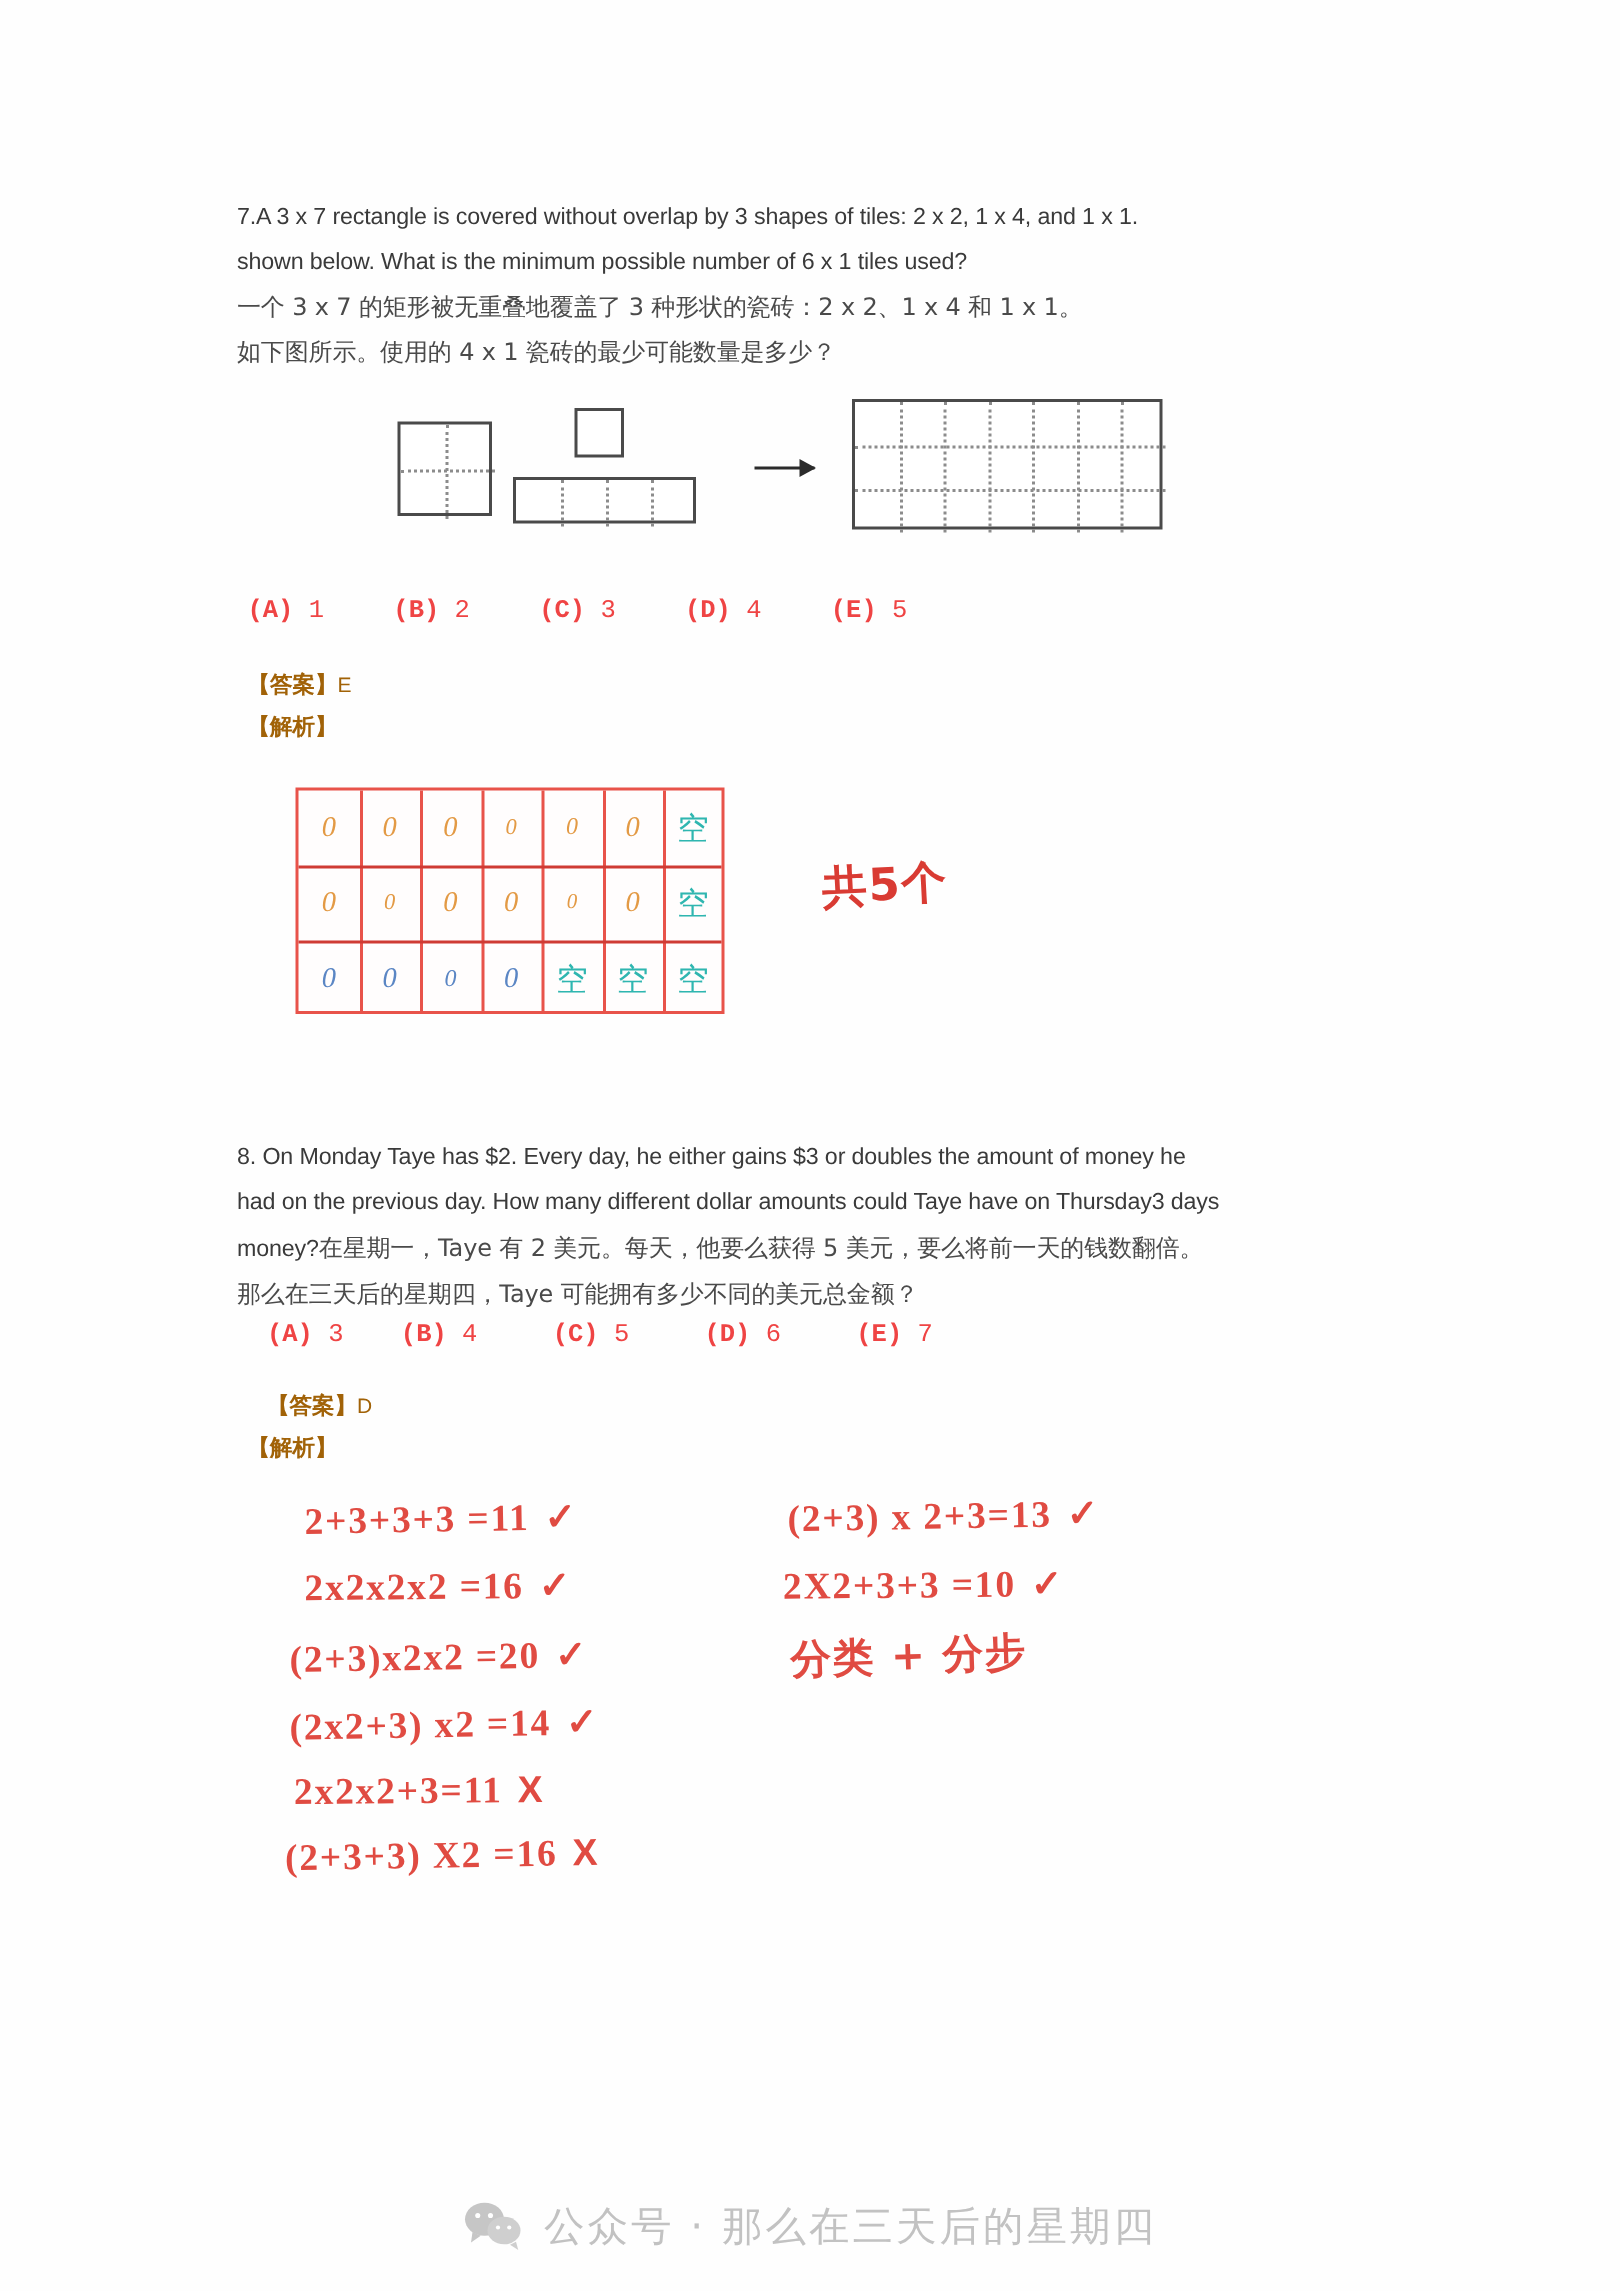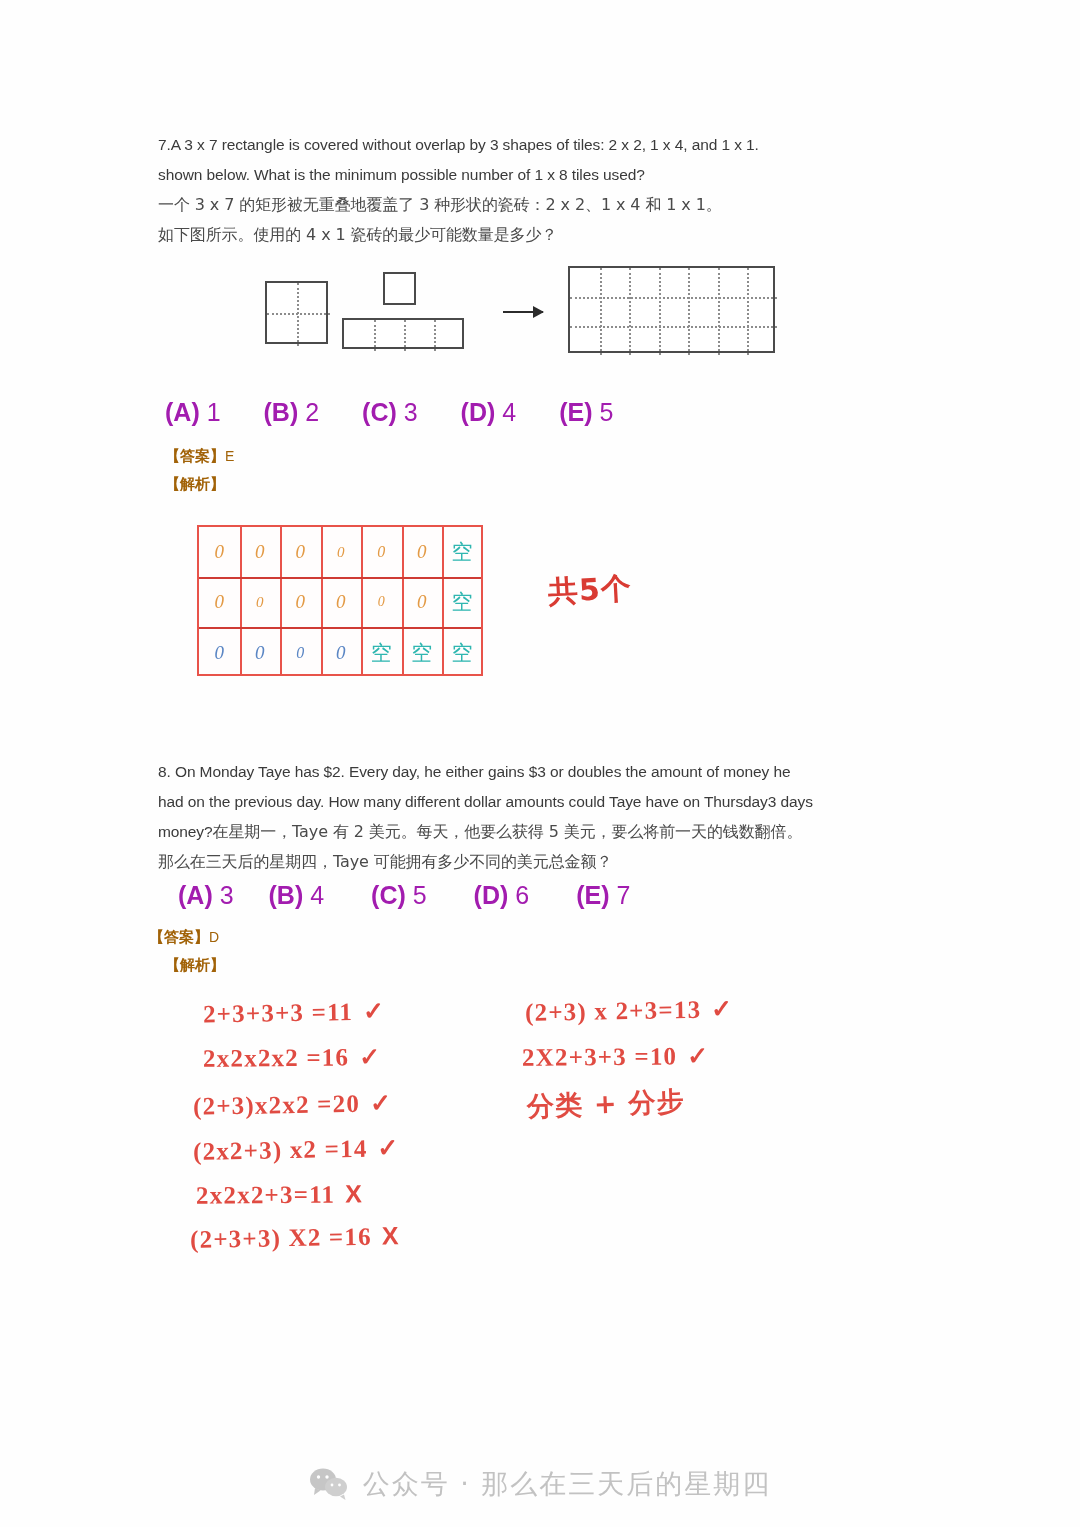--- a/index.html
+++ b/index.html
@@ -29,23 +29,23 @@
     font-size: 15.5px;
     line-height: 30px;
     color: #3a3a3a;
     letter-spacing: -0.1px;
   }
   .qtext .en { font-family: "Liberation Sans", sans-serif; }
   .qtext .cn { font-family: "DejaVu Sans", sans-serif; font-size: 16px; color: #4a4a4a; }
 
   .choices {
     position: absolute;
-    font-family: Liberation Sans, sans-serif;
-    font-size: 25px;
-    color: #a21caf;
+    font-family: Liberation Mono, monospace;
+    font-size: 17px;
+    color: #ef4444;
   }
   .choices .ch { display: inline-block; }
   .choices .lab { font-weight: bold; }
 
   .meta {
     position: absolute;
     font-family: "DejaVu Sans", sans-serif;
     font-size: 15px;
     color: #a16207;
   }
@@ -150,21 +150,21 @@
   }
   .wechat-icon { display: block; }
 </style>
 </head>
 <body>
 
 <div class="page">
 
   <div class="qtext" style="left:158px; top:130px; width:760px;">
     <div class="en">7.A 3 x 7 rectangle is covered without overlap by 3 shapes of tiles: 2 x 2, 1 x 4, and 1 x 1.</div>
-    <div class="en">shown below. What is the minimum possible number of 1 x 8 tiles used?</div>
+    <div class="en">shown below. What is the minimum possible number of 6 x 1 tiles used?</div>
     <div class="cn">一个 3 x 7 的矩形被无重叠地覆盖了 3 种形状的瓷砖：2 x 2、1 x 4 和 1 x 1。</div>
     <div class="cn">如下图所示。使用的 4 x 1 瓷砖的最少可能数量是多少？</div>
   </div>
 
   <div class="diagram" style="left:0; top:0; width:1080px; height:380px;">
 
     <div class="tile-box" style="left:265px; top:281px; width:63px; height:63px;">
       <div class="dotv" style="left:29.5px; top:0; height:63px;"></div>
       <div class="doth" style="top:29.5px; left:0; width:63px;"></div>
     </div>
@@ -325,21 +325,21 @@
     <span class="ch" style="margin-right:40px;">
       <span class="lab">(D)</span>
       <span>6</span>
     </span>
     <span class="ch">
       <span class="lab">(E)</span>
       <span>7</span>
     </span>
   </div>
 
-  <div class="meta" style="left:149px; top:928px;">
+  <div class="meta" style="left:178px; top:928px;">
     <span class="tag">【答案】</span><span class="val">D</span>
   </div>
   <div class="meta" style="left:165px; top:956px;">
     <span class="tag">【解析】</span>
   </div>
 
   <div class="hw-line" style="left:203px; top:998px; transform:rotate(-1deg);">
     <span>2+3+3+3 =11</span><span class="hw-mark">✓</span>
   </div>
   <div class="hw-line" style="left:203px; top:1043px; transform:rotate(-0.5deg);">

